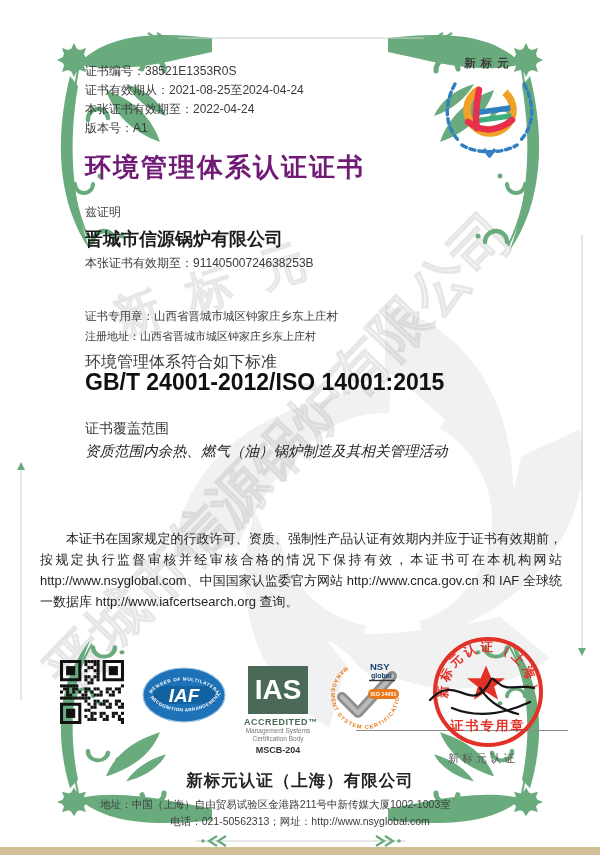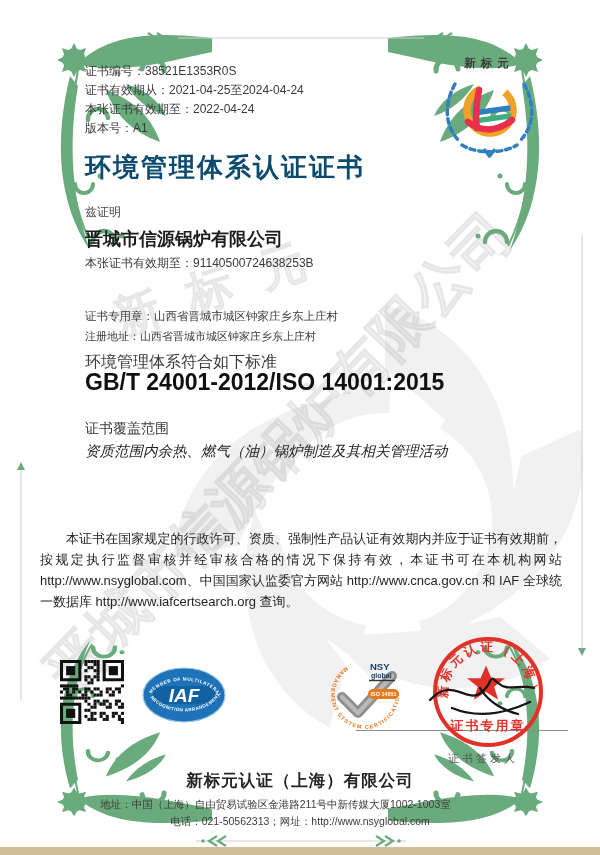--- a/index.html
+++ b/index.html
@@ -16,21 +16,21 @@
     color:rgba(120,120,120,0.07);
     -webkit-text-stroke:1px rgba(140,140,140,0.14);
   }
   .wm-company{left:-40px; top:430px; font-size:58px; transform:rotate(-46deg); transform-origin:300px 30px;}
   .wm-brand{left:110px; top:255px; font-size:46px; letter-spacing:30px; transform:rotate(-18deg);}
   
   .border-layer{position:absolute; inset:0; z-index:1; pointer-events:none;}
   
   .content{position:absolute; inset:0; z-index:2;}
   .meta{left:85px; top:62px; font-size:12px; line-height:19px; color:#3a3a3a;}
-  .title{left:85px; top:150px; font-size:26px; font-weight:bold; color:#0c4a6e; letter-spacing:2px;}
+  .title{left:85px; top:150px; font-size:26px; font-weight:bold; color:#701a75; letter-spacing:2px;}
   .certify{left:85px; top:204px; font-size:12px; color:#444;}
   .company-name{left:85px; top:227px; font-size:18px; font-weight:bold; color:#1d1d1d;}
   .credit-code{left:85px; top:255px; font-size:12px; color:#3a3a3a;}
   .addr1{left:85px; top:289px; font-size:11px; color:#3a3a3a;margin-top:40px;}
   .addr2{left:85px; top:309px; font-size:11.5px; color:#3a3a3a;}
   .std-intro{left:85px; top:352px; font-size:16px; color:#3a3a3a;}
   .std-code{left:85px; top:369px; font-size:23px; font-weight:bold; color:#101010;}
   .scope-label{left:85px; top:420px; font-size:14px; color:#3a3a3a;}
   .scope-text{left:85px; top:442px; font-size:14.5px; color:#242424;font-style:italic;}
   .validity{
@@ -135,21 +135,21 @@
     <line x1="21" y1="470" x2="21" y2="700" stroke="#cccccc" stroke-width="1"></line>
     <path d="M21 462 l-4 8 h8 z" fill="#6aab7d"></path>
     <line x1="582" y1="235" x2="582" y2="648" stroke="#cccccc" stroke-width="1"></line>
     <path d="M582 656 l-4 -8 h8 z" fill="#6aab7d"></path>
   </svg>
 
   <div class="content">
 
     <div class="abs meta">
       <div>证书编号：38521E1353R0S</div>
-      <div>证书有效期从：2021-04-25至2024-04-24</div>
+      <div>证书有效期从：2021-08-25至2024-04-24</div>
       <div>本张证书有效期至：2022-04-24</div>
       <div>版本号：A1</div>
     </div>
 
     <svg class="abs" style="left:432px; top:50px;" width="115" height="112" viewBox="0 0 115 112">
       <text x="57" y="17" font-size="11.5" fill="#3c3c3c" text-anchor="middle" letter-spacing="5" font-weight="bold">新标元</text>
 
       <g stroke="#2f7fc1" fill="none">
         <path d="M23 34 C12 54 12 76 28 92" stroke-width="3.5" stroke-dasharray="5 4" stroke-linecap="round"></path>
         <path d="M92 34 C103 54 103 76 87 92" stroke-width="3.5" stroke-dasharray="5 4" stroke-linecap="round"></path>
@@ -322,20 +322,27 @@
       </defs>
       <text font-size="4.6" fill="#ffffff" letter-spacing="0.6" font-weight="bold">
         <textPath href="#iaf-top" startOffset="6">MEMBER OF MULTILATERAL</textPath>
       </text>
       <text font-size="4.6" fill="#ffffff" letter-spacing="0.4" font-weight="bold">
         <textPath href="#iaf-bot" startOffset="5">RECOGNITION ARRANGEMENT</textPath>
       </text>
       <text x="0" y="7" font-size="19" font-weight="bold" font-style="italic" fill="#ffffff" text-anchor="middle">IAF</text>
     </svg>
 
+    <div class="abs ias-col">
+      <div class="ias-box">IAS</div>
+      <div class="ias-accredited">ACCREDITED™</div>
+      <div class="ias-small">Management Systems</div>
+      <div class="ias-small">Certification Body</div>
+      <div class="ias-code">MSCB-204</div>
+    </div>
 
     <svg class="abs nsy" width="82" height="82" viewBox="-41 -41 82 82">
       <defs>
         <path id="nsy-ring" d="M-17 -29.5 A 34 34 0 1 0 29.5 -17"></path>
       </defs>
       <text font-size="5.6" font-weight="bold" fill="#e87a1d" letter-spacing="1.1">
         <textPath href="#nsy-ring" startOffset="2">MANAGEMENT SYSTEM CERTIFICATION</textPath>
       </text>
       <path d="M-23 2 L-7 18 L27 -19" fill="none" stroke="#8e8e8e" stroke-width="10" stroke-linecap="round" stroke-linejoin="round"></path>
       <path d="M-23 2 L-7 18 L27 -19" fill="none" stroke="#b9b9b9" stroke-width="4.5" stroke-linecap="round" stroke-linejoin="round"></path>
@@ -359,21 +366,21 @@
       <path transform="translate(-2,-8) scale(1.15)" fill="#e23227" d="M0,-16 L4.7,-4.9 L16.5,-4.9 L7.1,2.3 L10.6,13.6 L0,6.9 L-10.6,13.6 L-7.1,2.3 L-16.5,-4.9 L-4.7,-4.9 Z"></path>
       <text x="0" y="38" font-size="13" font-weight="bold" fill="#e23227" text-anchor="middle" letter-spacing="2">证书专用章</text>
 
       <g fill="none" stroke="#151515" stroke-width="2.3" stroke-linecap="round">
         <path d="M-58 8 C-34 -18 -20 16 -4 -2 C6 -12 0 -18 10 -9 C20 0 30 -8 46 -4"></path>
         <path d="M-36 16 C-12 26 16 22 42 10"></path>
         <path d="M-8 -4 C2 12 16 18 30 22"></path>
       </g>
     </svg>
 
-    <div class="abs signer-label">证书签发人</div>
+    <div class="abs signer-label">新标元认证</div>
 
     <div class="abs footer-company">新标元认证（上海）有限公司</div>
     <div class="abs footer-address">地址：中国（上海）自由贸易试验区金港路211号中新传媒大厦1002-1003室</div>
     <div class="abs footer-contact">电话：021-50562313；网址：http://www.nsyglobal.com</div>
 
     <div class="abs paper-edge"></div>
   </div>
 </div>
 
 </body></html>

